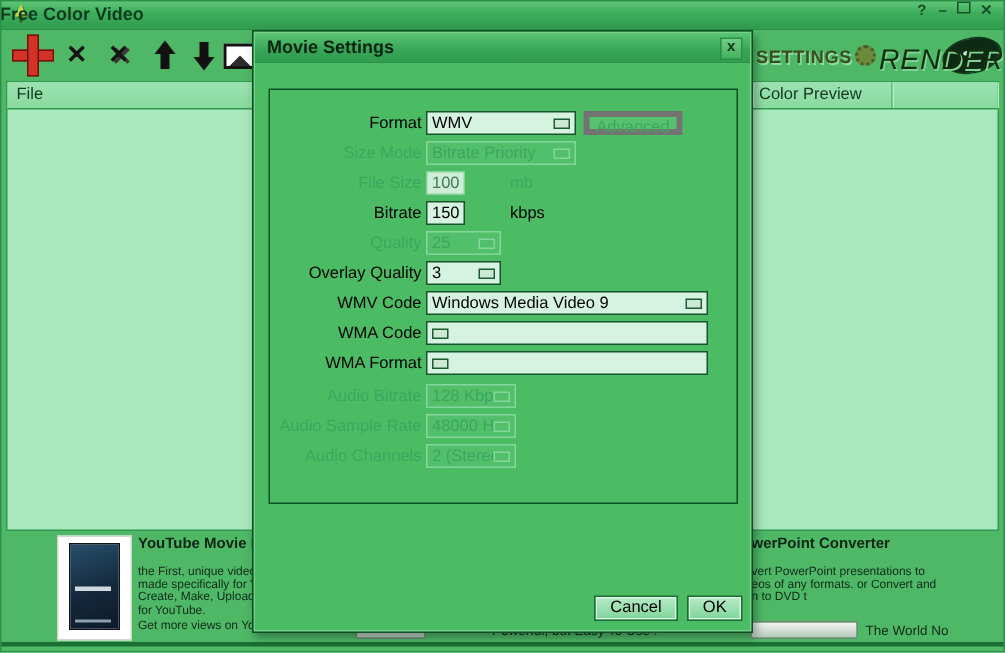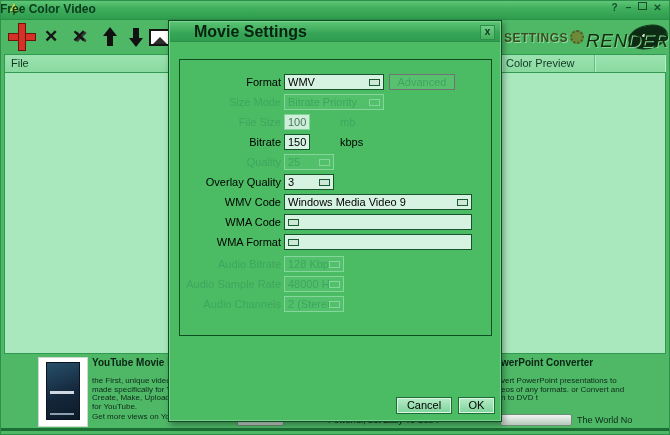--- a/index.html
+++ b/index.html
@@ -68,21 +68,21 @@
   .strip-btn{position:absolute;height:10px;background:linear-gradient(180deg,#f2f5f2,#b4c8ba);
     border:1px solid #6f8a77;border-radius:2px;cursor:pointer}
   .bottom-band{position:absolute;left:0;top:428px;width:670px;height:3px;background:#1b6f33}
 
   
   .dialog{position:absolute;left:168px;top:20px;width:332px;height:400px;background:#4cbc64;
     border:1px solid #0e4e23;box-shadow:0 0 0 1px #79d08f inset,2px 3px 6px rgba(0,0,0,.35);z-index:30}
   .dlg-titlebar{position:absolute;left:1px;top:1px;right:1px;height:19px;
     background:linear-gradient(180deg,#5ac573 0%,#37a557 60%,#2f9c4e 100%);
     border-bottom:1px solid #2b9149}
-  .dlg-title{font-size:16px;font-weight:bold;color:#07230f;line-height:19px;padding-left:24px}
+  .dlg-title{font-size:12px;font-weight:bold;color:#07230f;line-height:19px;padding-left:8px}
   .dlg-close{position:absolute;right:5px;top:3px;width:13px;height:13px;text-align:center;line-height:12px;
     font-size:10px;font-weight:bold;color:#0b3317;border:1px solid #2e8f4b;
     background:linear-gradient(180deg,#6fce86,#44b05f);cursor:pointer}
   .groupbox{position:absolute;left:10px;top:38px;width:311px;height:275px;border:1px solid #0e4e23}
 
   .frow{position:absolute;left:0;height:16px;font-size:11px}
   .flabel{position:absolute;left:10px;top:0;width:102px;text-align:right;line-height:16px;color:#000;white-space:nowrap}
   .dis .flabel{color:#3da65e}
   .fctrl{position:absolute;left:115px;top:0;height:16px;box-sizing:border-box}
   .sel{display:flex;align-items:center;background:#d5f3e0;border:1px solid #17542c;color:#000;padding:0 3px;cursor:pointer}
@@ -94,21 +94,21 @@
     background:#d5f3e0;border:1px solid #17542c;font-size:11px;font-family:"Liberation Sans",sans-serif;
     padding:0 3px;color:#000;outline:none}
   .dis .inp{background:#cfeeda;border-color:#85d29b;color:#44795a}
   .suffix{position:absolute;left:171px;top:0;line-height:16px}
   .dis .suffix{color:#3da65e}
   .w-n{width:100px}.w-t{width:50px}.w-w{width:188px}.w-s{width:60px}
 
   .btn{position:absolute;box-sizing:border-box;background:linear-gradient(180deg,#b7ebc7,#7fd49a);
     border:1px solid #1d6b37;box-shadow:inset 0 0 0 1px #ddf7e6;font-size:11px;color:#000;
     text-align:center;line-height:15px;cursor:pointer}
-  .btn-dis{position:absolute;box-sizing:border-box;background:#58c170;border:1px solid #737373;
+  .btn-dis{position:absolute;box-sizing:border-box;background:#58c170;border:4px solid #737373;
     font-size:11px;color:#3da65e;text-align:center;line-height:15px}
 </style>
 </head>
 <body>
 
 <div class="titlebar">
   <span class="app-icon"></span>
   <div class="win-title">Free Color Video</div>
   <span class="winctl" style="left:608px">?</span>
   <span class="winctl" style="left:622px">–</span>

